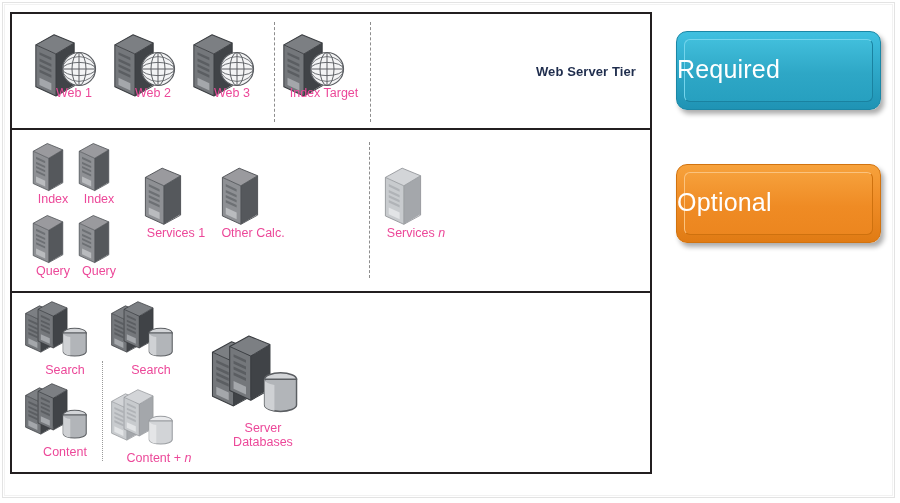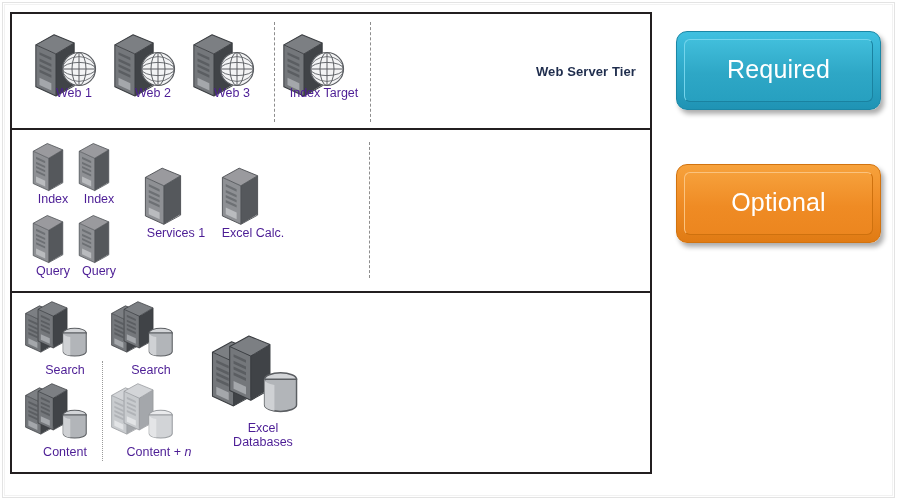--- a/index.html
+++ b/index.html
@@ -21,30 +21,30 @@
   .tier.web{height:116px;border-bottom:2px solid #231f20;}
   .tier.app{height:163px;border-bottom:2px solid #231f20;}
   .tier.db{height:179px;}
 
   .tier-label{position:absolute;right:14px;top:50%;transform:translateY(-50%);
               font-size:13px;font-weight:bold;color:#1f2d4d;letter-spacing:.1px;
               white-space:nowrap;}
 
   
   .node{position:absolute;text-align:center;}
-  .node .cap{font-size:12.5px;color:#4c1d95;white-space:nowrap;line-height:1.12;}
+  .node .cap{font-size:12.5px;color:#ec4899;white-space:nowrap;line-height:1.12;}
   .node .cap i{font-style:italic;}
 
   
   .vdash{position:absolute;border-left:1.5px dashed #8d8d8d;}
   .vdot{position:absolute;border-left:1.5px dotted #9a9a9a;}
 
   
   .legend-btn{position:absolute;border-radius:11px;box-sizing:border-box;
-              display:flex;align-items:center;justify-content:center;
+              display:flex;align-items:center;
               color:#ffffff;font-size:25px;letter-spacing:.2px;
               box-shadow:3px 4px 5px rgba(0,0,0,.33);}
   .legend-btn .inner{position:absolute;left:7px;top:7px;right:7px;bottom:7px;
               border-radius:6px;box-sizing:border-box;}
   .legend-btn .txt{position:relative;z-index:3;padding-bottom:2px;}
 
   .btn-required{left:676px;top:31px;width:205px;height:79px;
       background:linear-gradient(#3fc0e0 0%,#2fa9c9 48%,#1f93b4 100%);
       border:1px solid #1b87a6;}
   .btn-required .inner{
@@ -248,24 +248,30 @@
         <svg width="50" height="62" viewBox="0 0 46 74">
           <use href="#tower" x="0" y="0" width="46" height="74"></use>
         </svg>
         <div class="cap">Services 1</div>
       </div>
 
       <div class="node" style="left:203px;top:34px;width:76px;">
         <svg width="50" height="62" viewBox="0 0 46 74">
           <use href="#tower" x="0" y="0" width="46" height="74"></use>
         </svg>
-        <div class="cap">Excel Calc.</div>
-      </div>
-
-
+        <div class="cap">Other Calc.</div>
+      </div>
+
+
+      <div class="node" style="left:366px;top:34px;width:76px;">
+        <svg width="50" height="62" viewBox="0 0 46 74">
+          <use href="#tower-l" x="0" y="0" width="46" height="74"></use>
+        </svg>
+        <div class="cap"><span>Services </span><i>n</i></div>
+      </div>
 
     </div>
 
     <div class="tier db">
       <div class="vdot" style="left:90px;top:68px;height:100px;"></div>
 
       <div class="node" style="left:12px;top:8px;width:82px;">
         <svg width="66" height="62" viewBox="0 0 74 70">
           <use href="#dbset" x="0" y="0" width="74" height="70"></use>
         </svg>
@@ -279,32 +285,32 @@
         <div class="cap">Search</div>
       </div>
 
       <div class="node" style="left:12px;top:90px;width:82px;">
         <svg width="66" height="62" viewBox="0 0 74 70">
           <use href="#dbset" x="0" y="0" width="74" height="70"></use>
         </svg>
         <div class="cap">Content</div>
       </div>
 
-      <div class="node" style="left:98px;top:90px;width:98px;">
+      <div class="node" style="left:98px;top:96px;width:98px;">
         <svg width="66" height="62" viewBox="0 0 74 70">
           <use href="#dbset-l" x="0" y="0" width="74" height="70"></use>
         </svg>
         <div class="cap"><span>Content + </span><i>n</i></div>
       </div>
 
       <div class="node" style="left:198px;top:42px;width:106px;">
         <svg width="92" height="86" viewBox="0 0 74 70">
           <use href="#dbset" x="0" y="0" width="74" height="70"></use>
         </svg>
-        <div class="cap">Excel</div>
+        <div class="cap">Server</div>
         <div class="cap">Databases</div>
       </div>
 
     </div>
   </div>
 
   <div class="legend-btn btn-required">
     <div class="inner"></div>
     <span class="txt">Required</span>
   </div>

